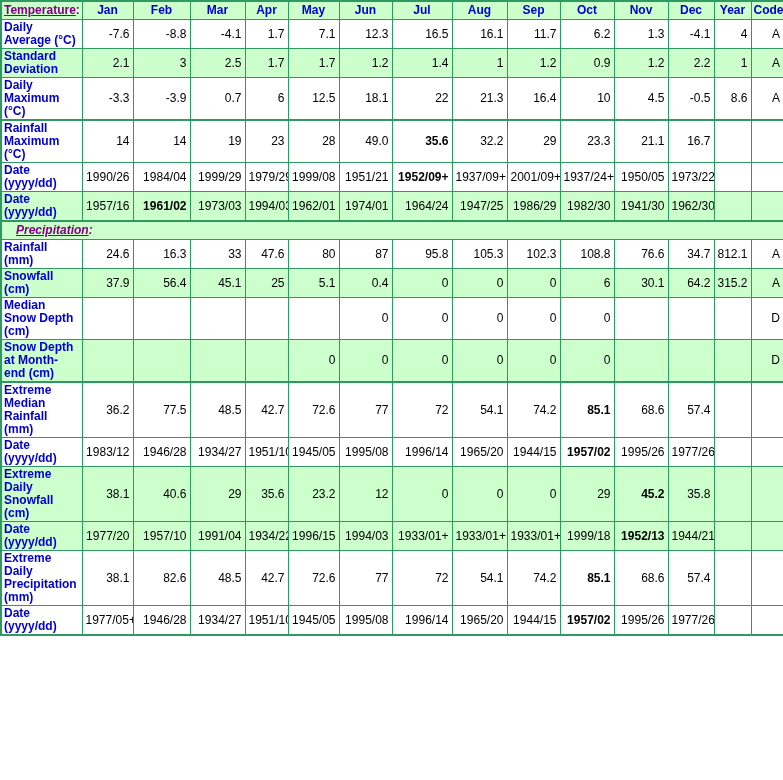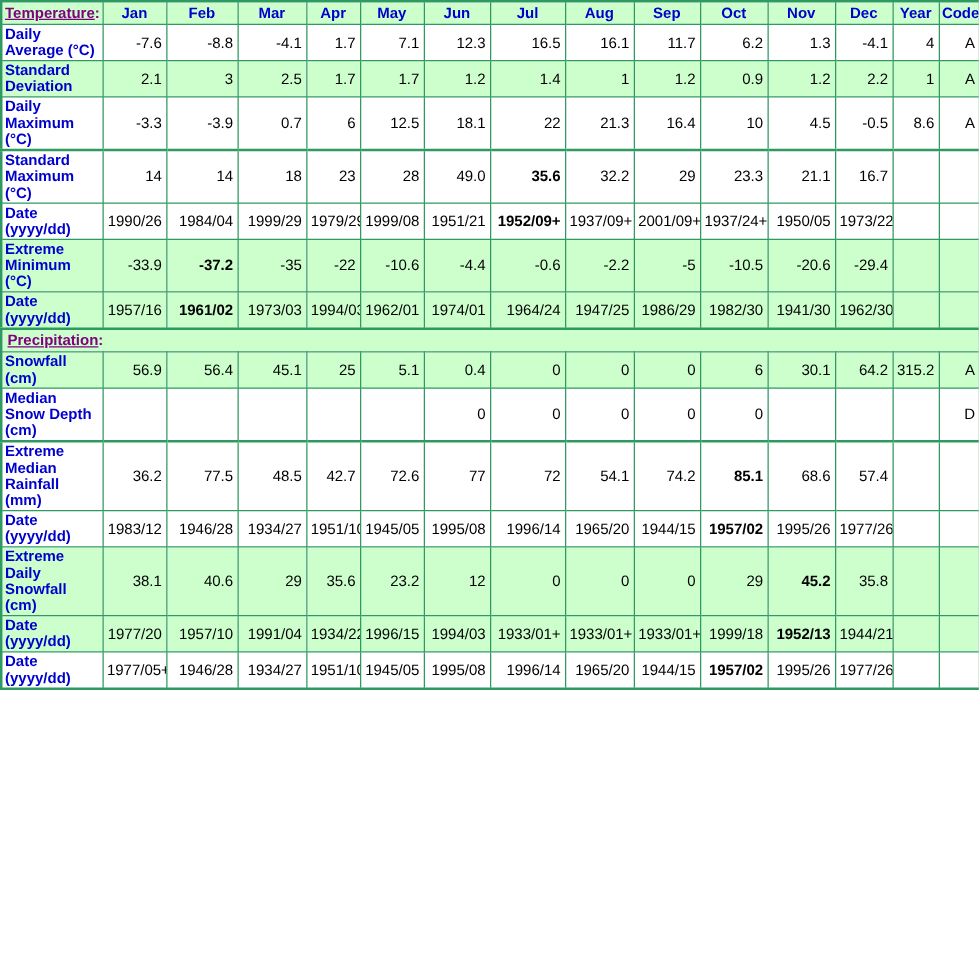--- a/index.html
+++ b/index.html
@@ -45,21 +45,21 @@
   th.corner{background:var(--bg-green);padding:2px 2px;}
   td.val{text-align:right;}
   td.val.bold{font-weight:bold;}
   .section-link{
     color:var(--section-purple);
     font-weight:bold;
     text-decoration:underline;
     cursor:pointer;
   }
   .section-colon{color:var(--section-purple);font-weight:bold;}
-  td.section-cell{background:var(--bg-green);text-align:left;padding:2px 4px;}
+  td.section-cell{background:var(--bg-green);text-align:left;padding:2px 14px;font-style:italic;}
   tr.section-row td{border-top:2px solid var(--border-green);}
 </style>
 </head>
 <body>
 
 <table class="climate">
   <colgroup>
     <col style="width:81px">
       <col style="width:51px">
       <col style="width:57px">
@@ -141,24 +141,24 @@
         <td class="val">22</td>
         <td class="val">21.3</td>
         <td class="val">16.4</td>
         <td class="val">10</td>
         <td class="val">4.5</td>
         <td class="val">-0.5</td>
         <td class="val">8.6</td>
         <td class="val">A</td>
       </tr>
       <tr class="bg-white sep">
-        <td class="label">Standard Maximum (°C)</td>
+        <td class="label">Rainfall Maximum (°C)</td>
         <td class="val">14</td>
         <td class="val">14</td>
-        <td class="val">18</td>
+        <td class="val">19</td>
         <td class="val">23</td>
         <td class="val">28</td>
         <td class="val">49.0</td>
         <td class="val bold">35.6</td>
         <td class="val">32.2</td>
         <td class="val">29</td>
         <td class="val">23.3</td>
         <td class="val">21.1</td>
         <td class="val">16.7</td>
         <td class="val"></td>
@@ -175,37 +175,20 @@
         <td class="val bold">1952/09+</td>
         <td class="val">1937/09+</td>
         <td class="val">2001/09+</td>
         <td class="val">1937/24+</td>
         <td class="val">1950/05</td>
         <td class="val">1973/22</td>
         <td class="val"></td>
         <td class="val"></td>
       </tr>
       <tr class="bg-green">
-        <td class="label">Extreme Minimum (°C)</td>
-        <td class="val">-33.9</td>
-        <td class="val bold">-37.2</td>
-        <td class="val">-35</td>
-        <td class="val">-22</td>
-        <td class="val">-10.6</td>
-        <td class="val">-4.4</td>
-        <td class="val">-0.6</td>
-        <td class="val">-2.2</td>
-        <td class="val">-5</td>
-        <td class="val">-10.5</td>
-        <td class="val">-20.6</td>
-        <td class="val">-29.4</td>
-        <td class="val"></td>
-        <td class="val"></td>
-      </tr>
-      <tr class="bg-green">
         <td class="label">Date (yyyy/dd)</td>
         <td class="val">1957/16</td>
         <td class="val bold">1961/02</td>
         <td class="val">1973/03</td>
         <td class="val">1994/03</td>
         <td class="val">1962/01</td>
         <td class="val">1974/01</td>
         <td class="val">1964/24</td>
         <td class="val">1947/25</td>
         <td class="val">1986/29</td>
@@ -215,23 +198,40 @@
         <td class="val"></td>
         <td class="val"></td>
       </tr>
     </tbody>
   <tbody>
     <tr class="bg-green section-row">
       <td class="section-cell" colspan="15"><span class="section-link">Precipitation</span><span class="section-colon">:</span></td>
     </tr>
   </tbody>
   <tbody>
+      <tr class="bg-white">
+        <td class="label">Rainfall (mm)</td>
+        <td class="val">24.6</td>
+        <td class="val">16.3</td>
+        <td class="val">33</td>
+        <td class="val">47.6</td>
+        <td class="val">80</td>
+        <td class="val">87</td>
+        <td class="val">95.8</td>
+        <td class="val">105.3</td>
+        <td class="val">102.3</td>
+        <td class="val">108.8</td>
+        <td class="val">76.6</td>
+        <td class="val">34.7</td>
+        <td class="val">812.1</td>
+        <td class="val">A</td>
+      </tr>
       <tr class="bg-green">
         <td class="label">Snowfall (cm)</td>
-        <td class="val">56.9</td>
+        <td class="val">37.9</td>
         <td class="val">56.4</td>
         <td class="val">45.1</td>
         <td class="val">25</td>
         <td class="val">5.1</td>
         <td class="val">0.4</td>
         <td class="val">0</td>
         <td class="val">0</td>
         <td class="val">0</td>
         <td class="val">6</td>
         <td class="val">30.1</td>
@@ -239,20 +239,37 @@
         <td class="val">315.2</td>
         <td class="val">A</td>
       </tr>
       <tr class="bg-white">
         <td class="label">Median Snow Depth (cm)</td>
         <td class="val"></td>
         <td class="val"></td>
         <td class="val"></td>
         <td class="val"></td>
         <td class="val"></td>
+        <td class="val">0</td>
+        <td class="val">0</td>
+        <td class="val">0</td>
+        <td class="val">0</td>
+        <td class="val">0</td>
+        <td class="val"></td>
+        <td class="val"></td>
+        <td class="val"></td>
+        <td class="val">D</td>
+      </tr>
+      <tr class="bg-green">
+        <td class="label">Snow Depth at Month-end (cm)</td>
+        <td class="val"></td>
+        <td class="val"></td>
+        <td class="val"></td>
+        <td class="val"></td>
+        <td class="val">0</td>
         <td class="val">0</td>
         <td class="val">0</td>
         <td class="val">0</td>
         <td class="val">0</td>
         <td class="val">0</td>
         <td class="val"></td>
         <td class="val"></td>
         <td class="val"></td>
         <td class="val">D</td>
       </tr>
@@ -318,20 +335,37 @@
         <td class="val">1933/01+</td>
         <td class="val">1933/01+</td>
         <td class="val">1933/01+</td>
         <td class="val">1999/18</td>
         <td class="val bold">1952/13</td>
         <td class="val">1944/21</td>
         <td class="val"></td>
         <td class="val"></td>
       </tr>
       <tr class="bg-white">
+        <td class="label">Extreme Daily Precipitation (mm)</td>
+        <td class="val">38.1</td>
+        <td class="val">82.6</td>
+        <td class="val">48.5</td>
+        <td class="val">42.7</td>
+        <td class="val">72.6</td>
+        <td class="val">77</td>
+        <td class="val">72</td>
+        <td class="val">54.1</td>
+        <td class="val">74.2</td>
+        <td class="val bold">85.1</td>
+        <td class="val">68.6</td>
+        <td class="val">57.4</td>
+        <td class="val"></td>
+        <td class="val"></td>
+      </tr>
+      <tr class="bg-white">
         <td class="label">Date (yyyy/dd)</td>
         <td class="val">1977/05+</td>
         <td class="val">1946/28</td>
         <td class="val">1934/27</td>
         <td class="val">1951/10</td>
         <td class="val">1945/05</td>
         <td class="val">1995/08</td>
         <td class="val">1996/14</td>
         <td class="val">1965/20</td>
         <td class="val">1944/15</td>

